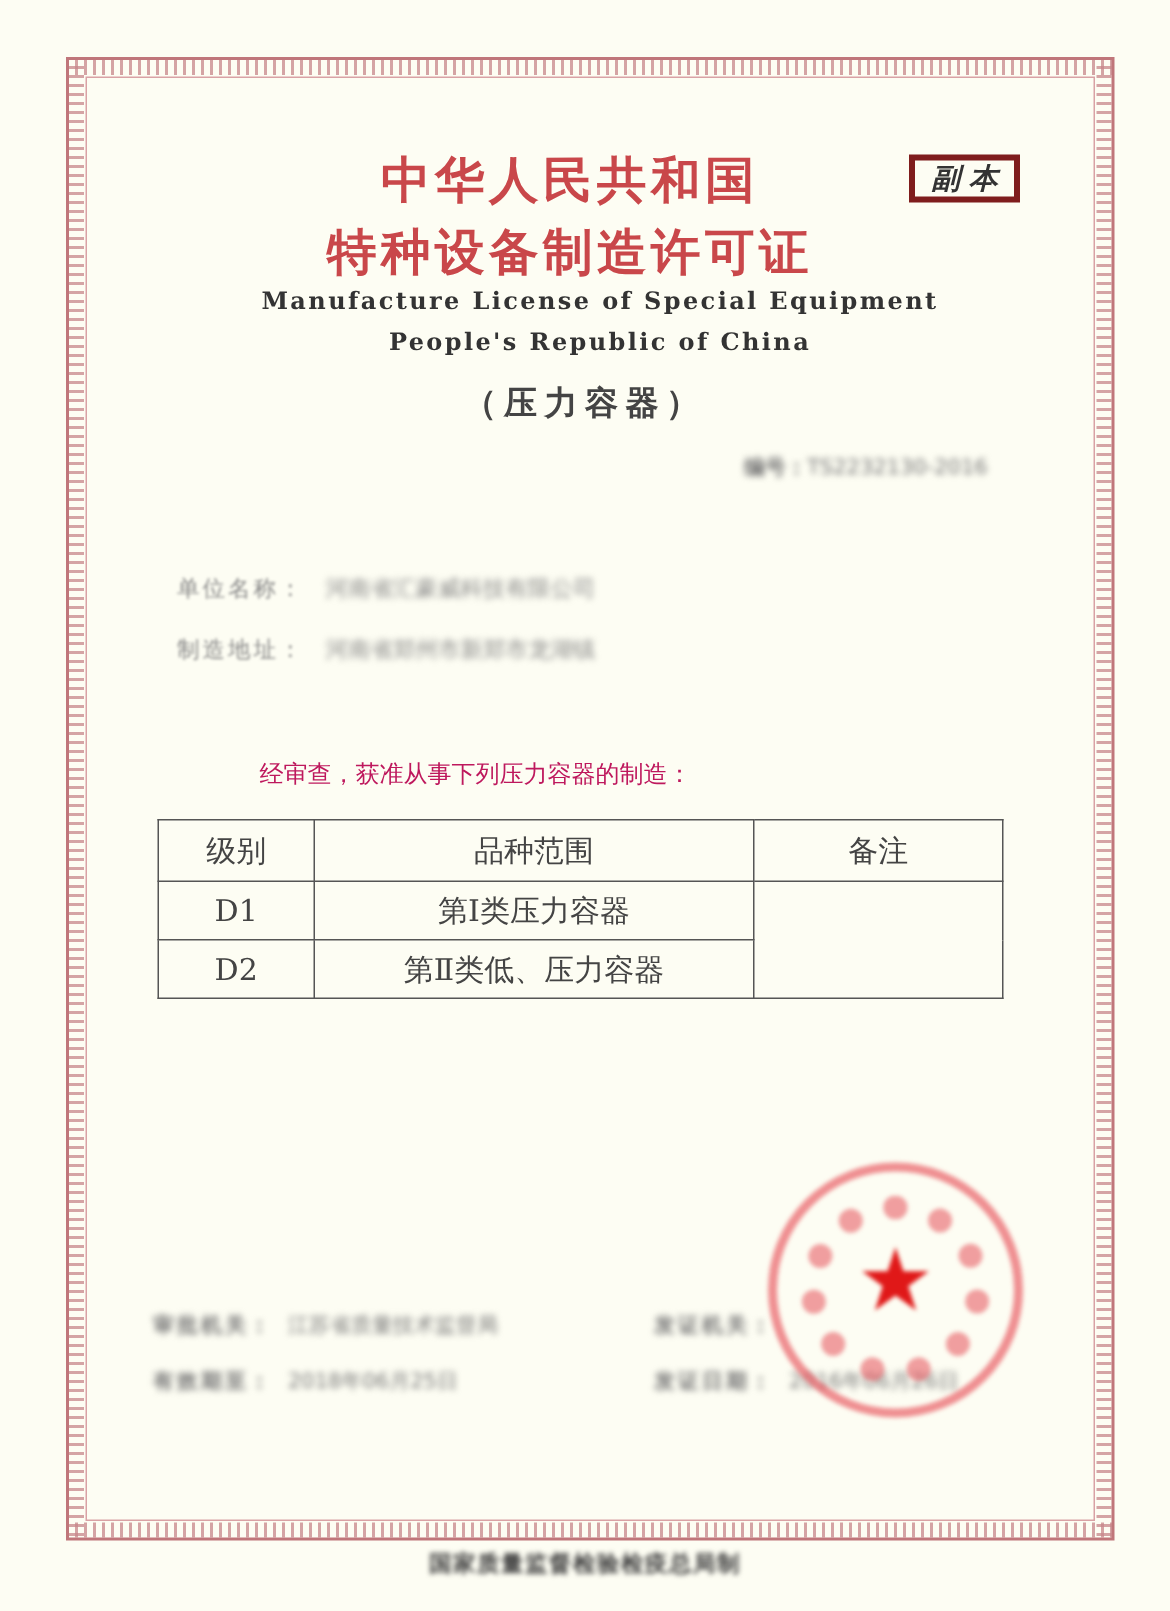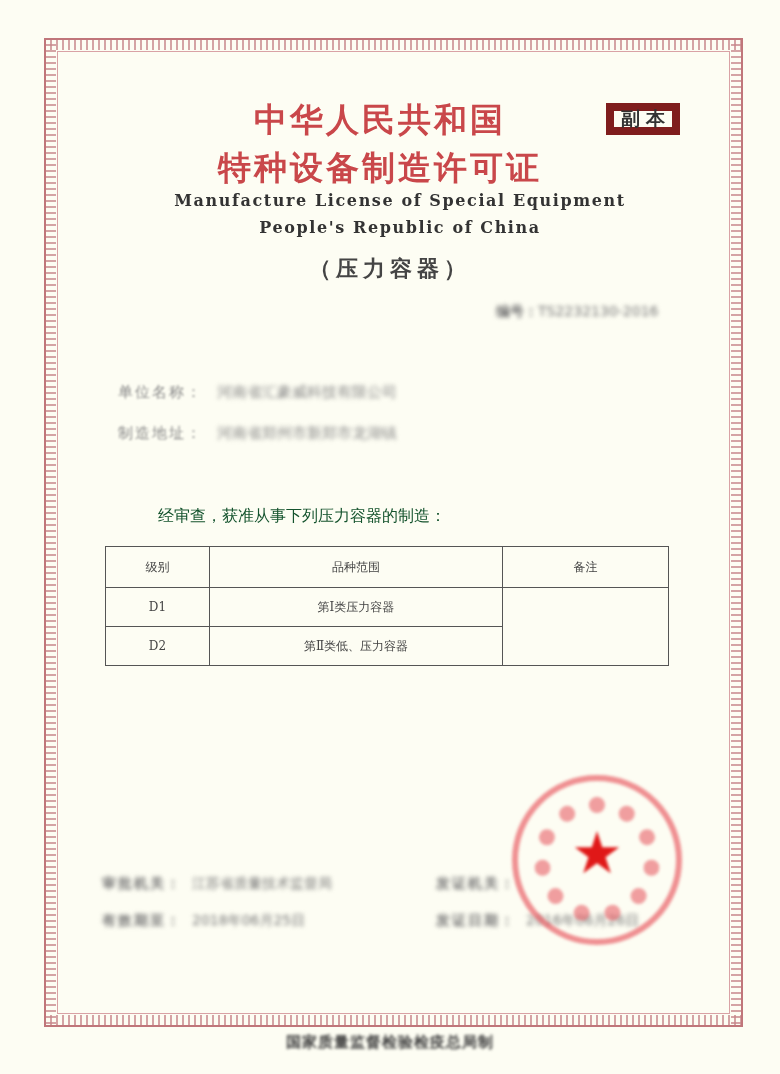--- a/index.html
+++ b/index.html
@@ -41,24 +41,25 @@
   .title-cn {
     position: absolute; left: 0; width: 780px; text-align: center;
     color: #c9474a; font-weight: bold; font-size: 33px; letter-spacing: 3px;
     font-family: "DejaVu Sans", sans-serif;
   }
   .title-cn.l1 { top: 98px; left: -10px; }
   .title-cn.l2 { top: 146px; left: -10px; }
 
   .copy-badge {
     position: absolute; left: 606px; top: 103px; width: 74px; height: 32px;
-    border: 8px solid #7f1d1d; box-sizing: border-box;
+    border: 4px solid #7f1d1d; box-sizing: border-box;
     display: flex; align-items: center; justify-content: center;
     font-size: 19px; font-weight: bold; letter-spacing: 6px; color: #333;
     padding-left: 6px;
+    font-style: italic;
   }
 
   .title-en {
     position: absolute; left: 0; width: 780px; text-align: center;
     font-family: "DejaVu Serif", serif; font-weight: bold; color: #333;
     font-size: 16px; letter-spacing: 1.6px;
   }
   .title-en.l1 { top: 191px; left: 10px; }
   .title-en.l2 { top: 218px; left: 10px; }
 
@@ -74,27 +75,27 @@
   .cert-no .label { font-weight: bold; }
 
   .field-row {
     position: absolute; left: 118px; font-size: 15px; color: #888; display: flex; gap: 14px;
   }
   .field-row.r1 { top: 383px; }
   .field-row.r2 { top: 424px; }
   .field-row .label { letter-spacing: 2px; }
 
   .approval-text {
-    position: absolute; top: 506px; left: 158px; font-size: 16px; color: #14532d;
+    position: absolute; top: 506px; left: 173px; font-size: 16px; color: #be185d;
     font-family: "DejaVu Serif", serif;
   }
 
   table.scope {
     position: absolute; left: 105px; top: 546px; width: 564px;
-    border-collapse: collapse; font-size: 12px; color: #444;
+    border-collapse: collapse; font-size: 20px; color: #444;
     font-family: "DejaVu Serif", serif;
   }
   table.scope td, table.scope th {
     border: 1.5px solid #555; text-align: center; font-weight: normal;
   }
   table.scope th { height: 38px; }
   table.scope td { height: 36px; }
   .c1 { width: 102px; } .c2 { width: 294px; font-family: Liberation Serif, serif; } .c3 { width: 165px; }
 
   .footer-row {

